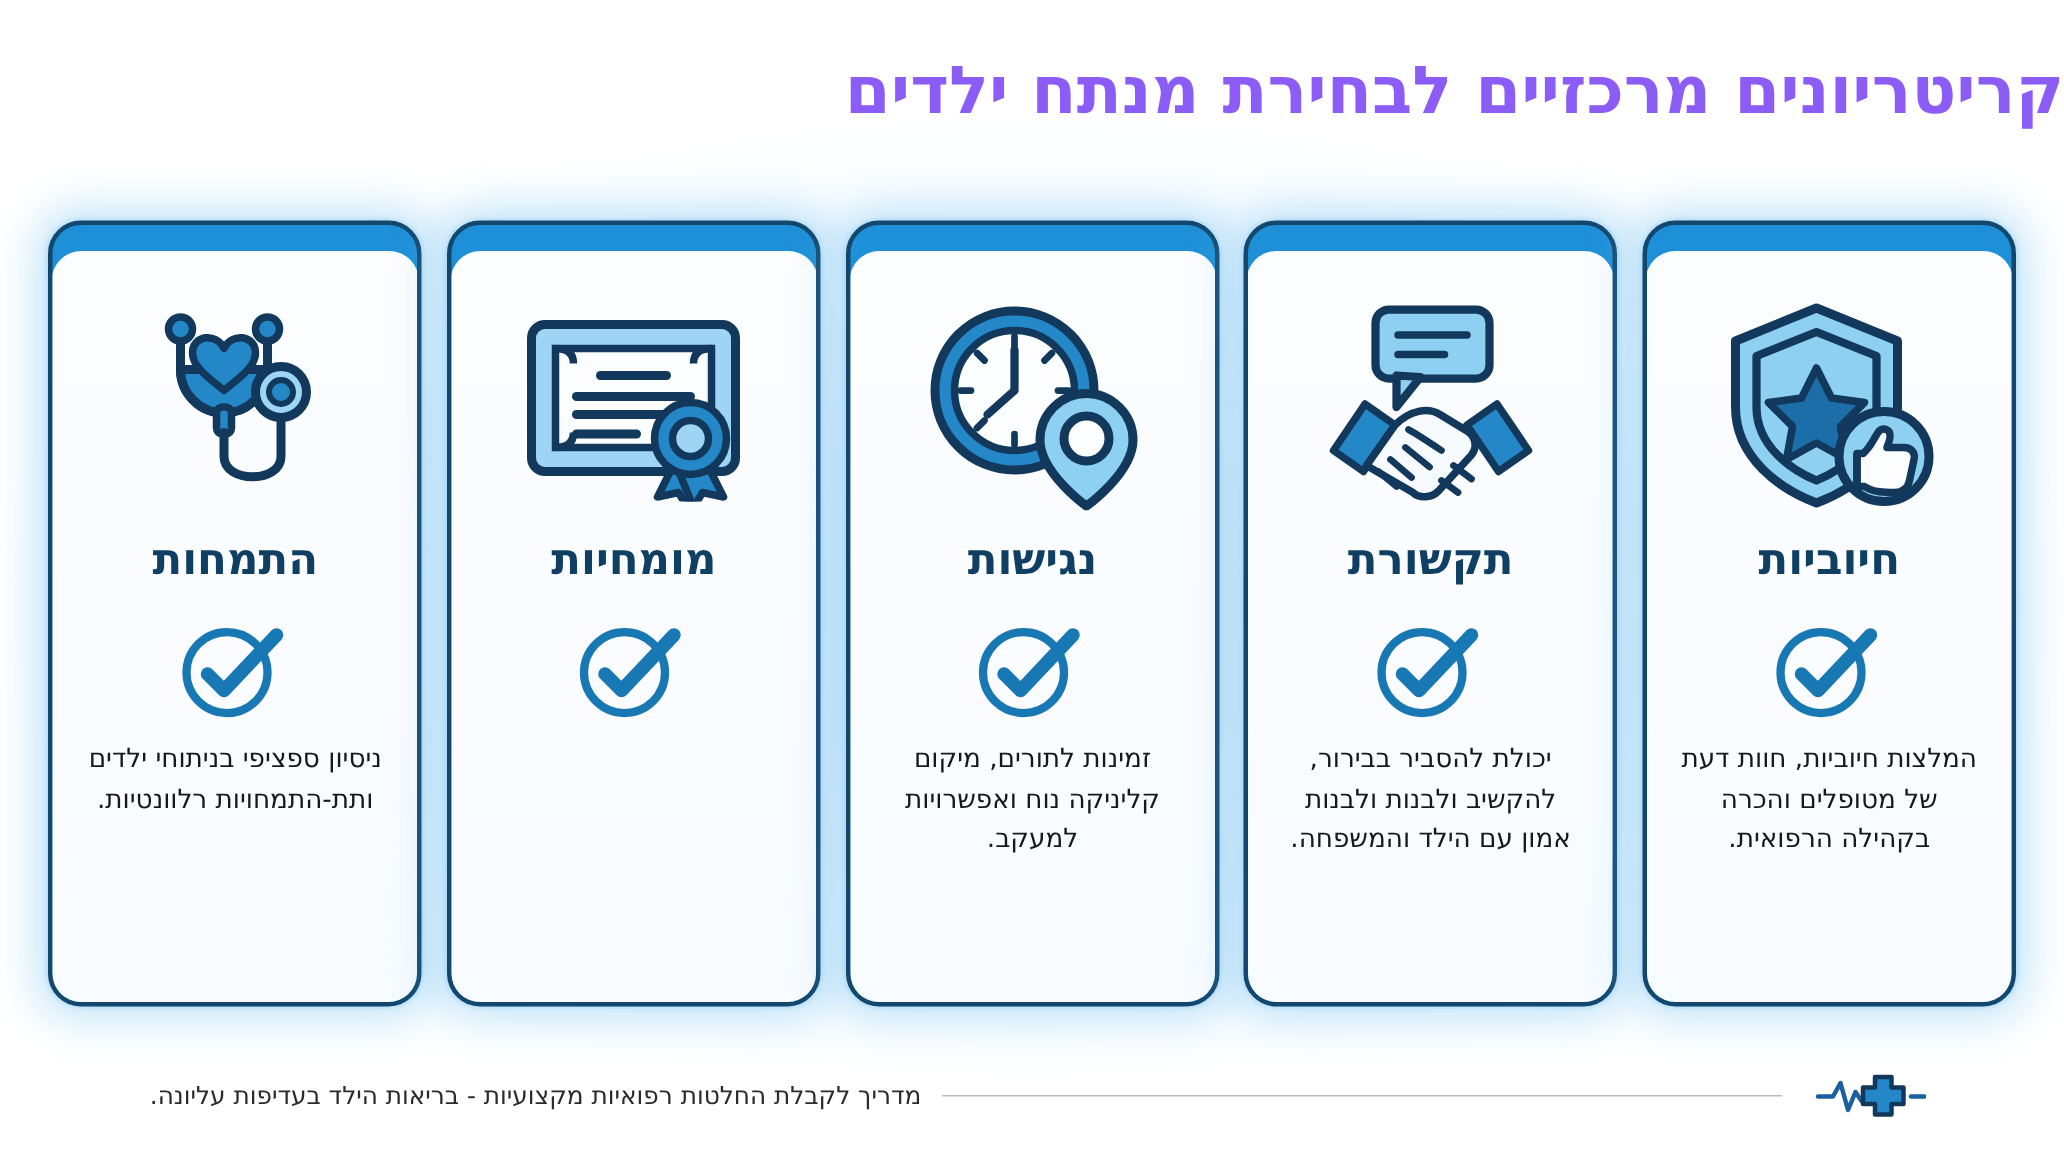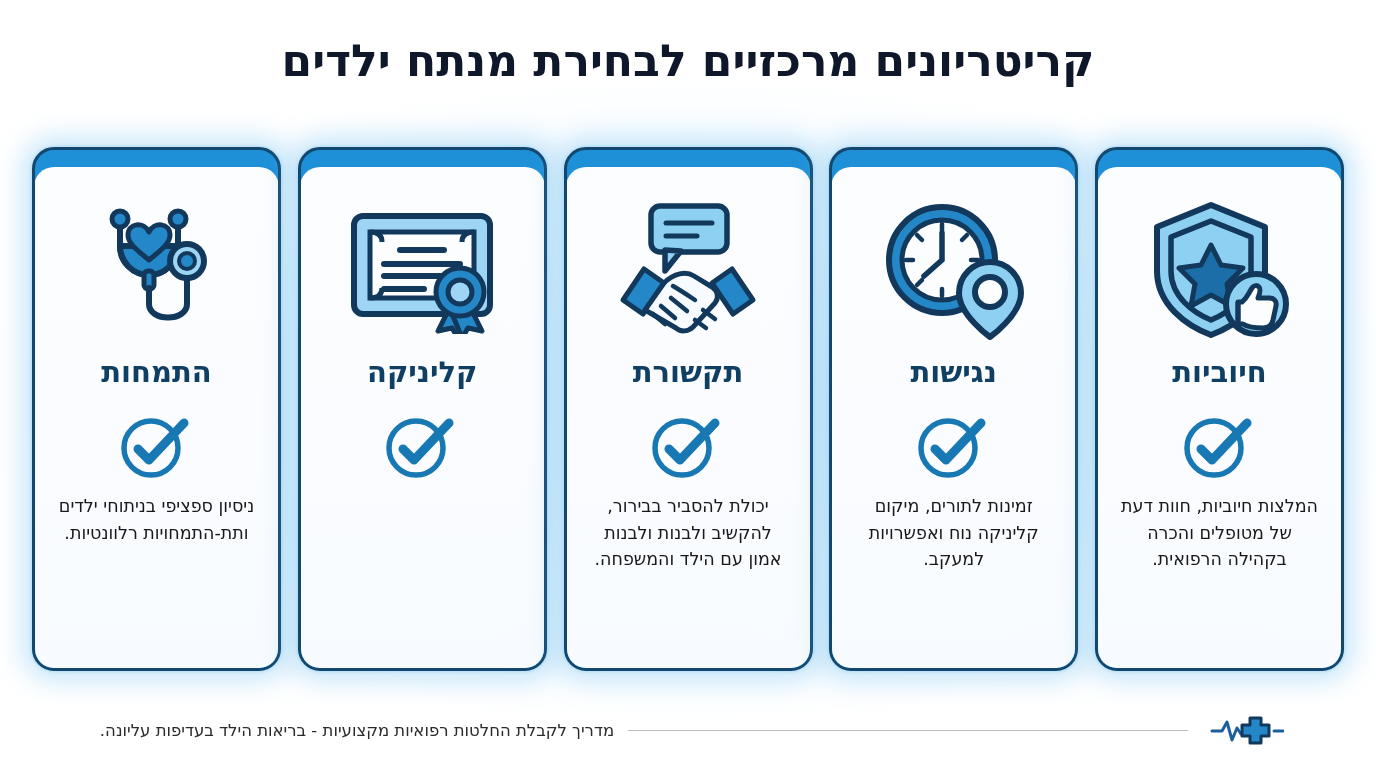--- a/index.html
+++ b/index.html
@@ -23,25 +23,26 @@
   .title-wrap {
     position: absolute;
     top: 36px;
     left: 0;
     right: 0;
     text-align: center;
   }
   .page-title {
     font-size: 44px;
     font-weight: 700;
-    color: #0f172a;
+    color: #8b5cf6;
     letter-spacing: 0px;
     line-height: 1.15;
     text-shadow: 0 1px 0 rgba(255,255,255,0.6);
     white-space: nowrap;
+    text-align: right;
   }
 
   
   .cards-row {
     position: absolute;
     top: 147px;
     left: 32px;
     right: 32px;
     height: 524px;
     display: flex;
@@ -200,60 +201,27 @@
             <line x1="36" y1="58" x2="112" y2="58"></line>
             <line x1="36" y1="70" x2="112" y2="70"></line>
             <line x1="36" y1="83" x2="76" y2="83"></line>
           </g>
           <path d="M99 107 l-9 18 14-3 6 10 9-22z" fill="#2487c8" stroke="#12395c" stroke-width="5" stroke-linejoin="round"></path>
           <path d="M125 107 l9 18 -14-3 -6 10 -9-22z" fill="#2487c8" stroke="#12395c" stroke-width="5" stroke-linejoin="round"></path>
           <circle cx="112" cy="86" r="24" fill="#2487c8" stroke="#12395c" stroke-width="5"></circle>
           <circle cx="112" cy="86" r="12" fill="#9ed5f4" stroke="#12395c" stroke-width="5"></circle>
         </svg>
       </div>
-      <div class="card-heading">קליניקה</div>
-      <div class="check-box">
-        <svg width="78" height="74" viewBox="0 0 78 74">
-          <circle cx="33" cy="40" r="27" fill="none" stroke="#1878b4" stroke-width="5.5"></circle>
-          <path d="M20 41 L31 52 L66 15" fill="none" stroke="#1878b4" stroke-width="9" stroke-linecap="round" stroke-linejoin="round"></path>
-        </svg>
-      </div>
-    </div>
-  </div>
-
-  <div class="card">
-    <div class="card-inner">
-      <div class="icon-box">
-        <svg width="146" height="140" viewBox="0 0 146 140">
-
-          <rect x="36" y="6" width="76" height="46" rx="9" fill="#8ed0f2" stroke="#12395c" stroke-width="5.5"></rect>
-          <path d="M50 50 l0 21 16-20z" fill="#8ed0f2" stroke="#12395c" stroke-width="5.5" stroke-linejoin="round"></path>
-          <g stroke="#12395c" stroke-width="5" stroke-linecap="round">
-            <line x1="51" y1="23" x2="97" y2="23"></line>
-            <line x1="51" y1="36" x2="82" y2="36"></line>
-          </g>
-
-          <path d="M8 100 L29 69 L49 83 L28 114 z" fill="#2487c8" stroke="#12395c" stroke-width="5" stroke-linejoin="round"></path>
-
-          <path d="M138 100 L117 69 L97 83 L118 114 z" fill="#2487c8" stroke="#12395c" stroke-width="5" stroke-linejoin="round"></path>
-
-          <path d="M49 83 c10-10 22-12 30-7 l18 11 c6 4 7 11 3 16 l-22 24 c-5 5-13 5-17 1 L30 110 z" fill="#f7fbff" stroke="#12395c" stroke-width="5" stroke-linejoin="round"></path>
-          <path d="M58 86 c7 4 16 10 22 14" fill="none" stroke="#12395c" stroke-width="4.5" stroke-linecap="round"></path>
-          <path d="M46 106 l14 12 M56 98 l16 13 M38 114 l12 10" fill="none" stroke="#12395c" stroke-width="4.5" stroke-linecap="round"></path>
-          <path d="M88 110 l12 9 M80 120 l11 8" fill="none" stroke="#12395c" stroke-width="4.5" stroke-linecap="round"></path>
-        </svg>
-      </div>
-      <div class="card-heading">תקשורת</div>
-      <div class="check-box">
-        <svg width="78" height="74" viewBox="0 0 78 74">
-          <circle cx="33" cy="40" r="27" fill="none" stroke="#1878b4" stroke-width="5.5"></circle>
-          <path d="M20 41 L31 52 L66 15" fill="none" stroke="#1878b4" stroke-width="9" stroke-linecap="round" stroke-linejoin="round"></path>
-        </svg>
-      </div>
-      <div class="card-desc">יכולת להסביר בבירור, להקשיב ולבנות ולבנות אמון עם הילד והמשפחה.</div>
+      <div class="card-heading">מומחיות</div>
+      <div class="check-box">
+        <svg width="78" height="74" viewBox="0 0 78 74">
+          <circle cx="33" cy="40" r="27" fill="none" stroke="#1878b4" stroke-width="5.5"></circle>
+          <path d="M20 41 L31 52 L66 15" fill="none" stroke="#1878b4" stroke-width="9" stroke-linecap="round" stroke-linejoin="round"></path>
+        </svg>
+      </div>
     </div>
   </div>
 
   <div class="card">
     <div class="card-inner">
       <div class="icon-box">
         <svg width="148" height="140" viewBox="0 0 148 140">
           <circle cx="62" cy="60" r="53" fill="#2487c8" stroke="#12395c" stroke-width="6"></circle>
           <circle cx="62" cy="60" r="40" fill="#fbfdff" stroke="#12395c" stroke-width="5"></circle>
           <g stroke="#12395c" stroke-width="4.5" stroke-linecap="round">
@@ -278,20 +246,53 @@
           <path d="M20 41 L31 52 L66 15" fill="none" stroke="#1878b4" stroke-width="9" stroke-linecap="round" stroke-linejoin="round"></path>
         </svg>
       </div>
       <div class="card-desc">זמינות לתורים, מיקום קליניקה נוח ואפשרויות למעקב.</div>
     </div>
   </div>
 
   <div class="card">
     <div class="card-inner">
       <div class="icon-box">
+        <svg width="146" height="140" viewBox="0 0 146 140">
+
+          <rect x="36" y="6" width="76" height="46" rx="9" fill="#8ed0f2" stroke="#12395c" stroke-width="5.5"></rect>
+          <path d="M50 50 l0 21 16-20z" fill="#8ed0f2" stroke="#12395c" stroke-width="5.5" stroke-linejoin="round"></path>
+          <g stroke="#12395c" stroke-width="5" stroke-linecap="round">
+            <line x1="51" y1="23" x2="97" y2="23"></line>
+            <line x1="51" y1="36" x2="82" y2="36"></line>
+          </g>
+
+          <path d="M8 100 L29 69 L49 83 L28 114 z" fill="#2487c8" stroke="#12395c" stroke-width="5" stroke-linejoin="round"></path>
+
+          <path d="M138 100 L117 69 L97 83 L118 114 z" fill="#2487c8" stroke="#12395c" stroke-width="5" stroke-linejoin="round"></path>
+
+          <path d="M49 83 c10-10 22-12 30-7 l18 11 c6 4 7 11 3 16 l-22 24 c-5 5-13 5-17 1 L30 110 z" fill="#f7fbff" stroke="#12395c" stroke-width="5" stroke-linejoin="round"></path>
+          <path d="M58 86 c7 4 16 10 22 14" fill="none" stroke="#12395c" stroke-width="4.5" stroke-linecap="round"></path>
+          <path d="M46 106 l14 12 M56 98 l16 13 M38 114 l12 10" fill="none" stroke="#12395c" stroke-width="4.5" stroke-linecap="round"></path>
+          <path d="M88 110 l12 9 M80 120 l11 8" fill="none" stroke="#12395c" stroke-width="4.5" stroke-linecap="round"></path>
+        </svg>
+      </div>
+      <div class="card-heading">תקשורת</div>
+      <div class="check-box">
+        <svg width="78" height="74" viewBox="0 0 78 74">
+          <circle cx="33" cy="40" r="27" fill="none" stroke="#1878b4" stroke-width="5.5"></circle>
+          <path d="M20 41 L31 52 L66 15" fill="none" stroke="#1878b4" stroke-width="9" stroke-linecap="round" stroke-linejoin="round"></path>
+        </svg>
+      </div>
+      <div class="card-desc">יכולת להסביר בבירור, להקשיב ולבנות ולבנות אמון עם הילד והמשפחה.</div>
+    </div>
+  </div>
+
+  <div class="card">
+    <div class="card-inner">
+      <div class="icon-box">
         <svg width="142" height="142" viewBox="0 0 142 142">
           <path d="M62 6 L116 28 v44 c0 34-30 55-54 64 -24-9-54-30-54-64 V28 z" fill="#8ed0f2" stroke="#12395c" stroke-width="6" stroke-linejoin="round"></path>
           <path d="M62 22 L102 38 v34 c0 26-23 42-40 49 -17-7-40-23-40-49 V38 z" fill="none" stroke="#12395c" stroke-width="5.5" stroke-linejoin="round"></path>
           <path d="M62 46 l10 20 22 3 -16 16 4 22 -20-11 -20 11 4-22 -16-16 22-3z" fill="#1c6ea8" stroke="#12395c" stroke-width="5" stroke-linejoin="round"></path>
           <circle cx="107" cy="105" r="30" fill="#8ed0f2" stroke="#12395c" stroke-width="6"></circle>
           <path d="M103 89 c-4 6-5 10-10 14 h-4 v22 h5 c6 4 14 4 20 4 6 0 9-3 10-8 l3-14 c1-5-2-8-7-8 h-11 c2-5 3-9 1-11 -2-2-5-2-7 1z" fill="#fbfdff" stroke="#12395c" stroke-width="5" stroke-linejoin="round"></path>
           <line x1="89" y1="103" x2="89" y2="125" stroke="#12395c" stroke-width="5"></line>
         </svg>
       </div>
       <div class="card-heading">חיוביות</div>

